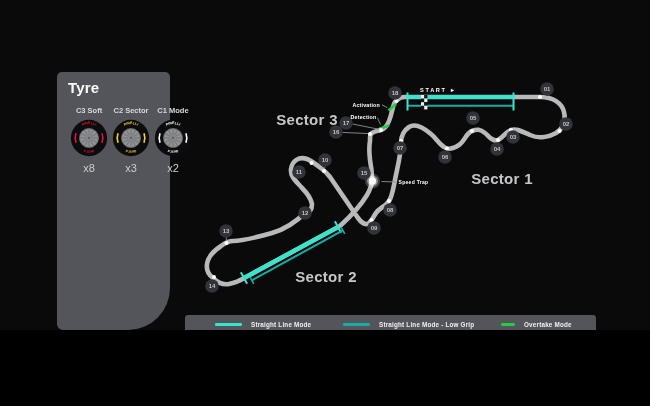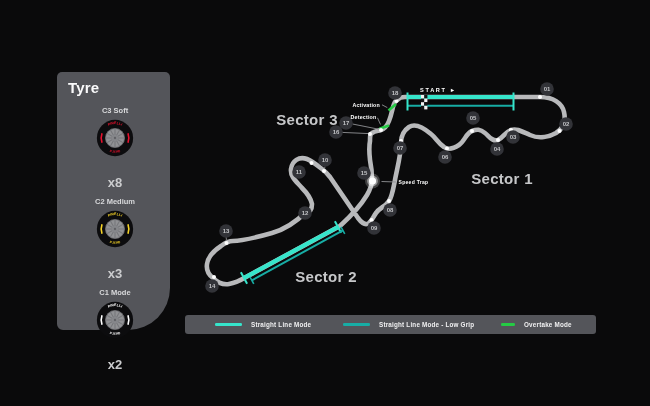--- a/index.html
+++ b/index.html
@@ -1,25 +1,25 @@
 <!DOCTYPE html>
 <html><head>
 <meta charset="utf-8">
 <style>
   html,body{margin:0;padding:0;background:#000;}
-  .canvas{position:relative;width:650px;height:406px;background:#0A0A0B;overflow:hidden;
+  .canvas{position:relative;width:650px;height:330px;background:#0A0A0B;overflow:hidden;
           font-family:"Liberation Sans",sans-serif;}
   
   .sidebar{position:absolute;left:57px;top:72px;width:113px;height:258px;background:#54555A;
            border-radius:5px 5px 42px 6px;box-sizing:border-box;padding:9px 8px 0 11px;}
   .sidebar-title{color:#FAFAFB;font-weight:700;font-size:15px;line-height:14.5px;letter-spacing:.2px;}
-  .tyres{display:flex;flex-direction:column;align-items:center;margin-top:10px;}
+  .tyres{display:flex;flex-direction:row;align-items:center;margin-top:10px;}
   .tyre-item{display:flex;flex-direction:column;align-items:center;margin-bottom:7px;}
   .tyre-name{font-size:7.5px;font-weight:700;color:#D8D9DB;margin-bottom:2px;}
-  .tyre-count{font-size:13px;font-weight:700;color:#CBCCCE;margin-top:16px;}
+  .tyre-count{font-size:11px;font-weight:400;color:#CBCCCE;margin-top:3px;}
   .tyre-svg{display:block;}
   
   .legend{position:absolute;left:185px;top:315px;width:411px;height:19px;background:#54555A;border-radius:3px;}
   .legend-item{position:absolute;top:0;height:19px;display:flex;align-items:center;}
   .legend-line{display:inline-block;height:2.4px;border-radius:1.2px;margin-right:9px;}
   .legend-label{font-size:6.3px;font-weight:700;color:#F0F0F1;letter-spacing:.2px;white-space:nowrap;}
   
   .map-svg{position:absolute;left:0;top:0;}
   text{font-family:"Liberation Sans",sans-serif;}
   .sector-label{font-size:15px;font-weight:700;fill:#C6C7C9;letter-spacing:.3px;}
@@ -64,21 +64,21 @@
             <line x1="-5.51091059616309e-16" y1="-3" x2="-1.7634913907721885e-15" y2="-9.6" stroke="#75767A" stroke-width="1.1"></line>
             <line x1="1.5000000000000004" y1="-2.598076211353316" x2="4.800000000000001" y2="-8.31384387633061" stroke="#75767A" stroke-width="1.1"></line>
             <line x1="2.598076211353315" y1="-1.5000000000000013" x2="8.313843876330608" y2="-4.800000000000004" stroke="#75767A" stroke-width="1.1"></line>
             <circle cx="0" cy="0" r="10" fill="none" stroke="#6E6F73" stroke-width="0.8"></circle>
             <circle cx="0" cy="0" r="3" fill="#85868A"></circle>
             <circle cx="0" cy="0" r="1.2" fill="#606165"></circle>
           </svg>
           <div class="tyre-count">x8</div>
         </div>
         <div class="tyre-item">
-          <div class="tyre-name">C2 Medium</div>
+          <div class="tyre-name">C2 Sector</div>
           <svg width="42" height="42" viewBox="-22 -22 44 44" class="tyre-svg">
             <circle cx="0" cy="0" r="19" fill="#0C0C0E"></circle>
             <path d="M 13.6 -5 A 14.5 14.5 0 0 1 13.6 5" fill="none" stroke="#F5D327" stroke-width="1.7"></path>
             <path d="M -13.6 5 A 14.5 14.5 0 0 1 -13.6 -5" fill="none" stroke="#F5D327" stroke-width="1.7"></path>
             <defs>
               <path id="arcT1" d="M -10.3 -10.3 A 14.6 14.6 0 0 1 10.3 -10.3" fill="none"></path>
               <path id="arcB1" d="M -11 11 A 15.6 15.6 0 0 0 11 11" fill="none"></path>
             </defs>
             <text font-size="3.7" fill="#F5D327" text-anchor="middle" class="brand-text"><textPath startOffset="50%" xlink:href="#arcT1" href="#arcT1">PIRELLI</textPath></text>
             <text font-size="3.2" fill="#F5D327" text-anchor="middle" class="brand-text"><textPath startOffset="50%" xlink:href="#arcB1" href="#arcB1">P ZERO</textPath></text>

